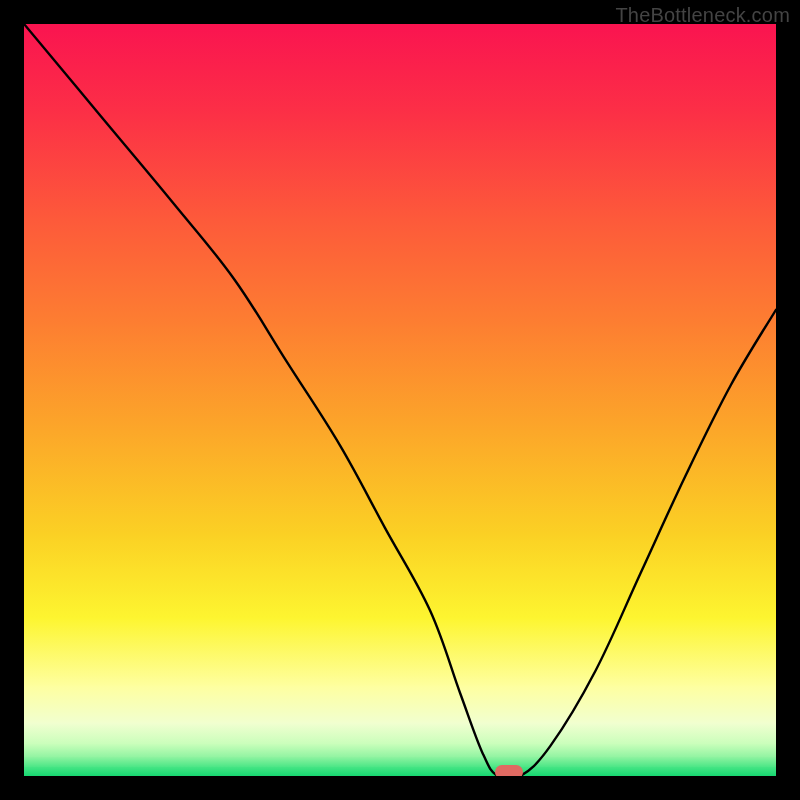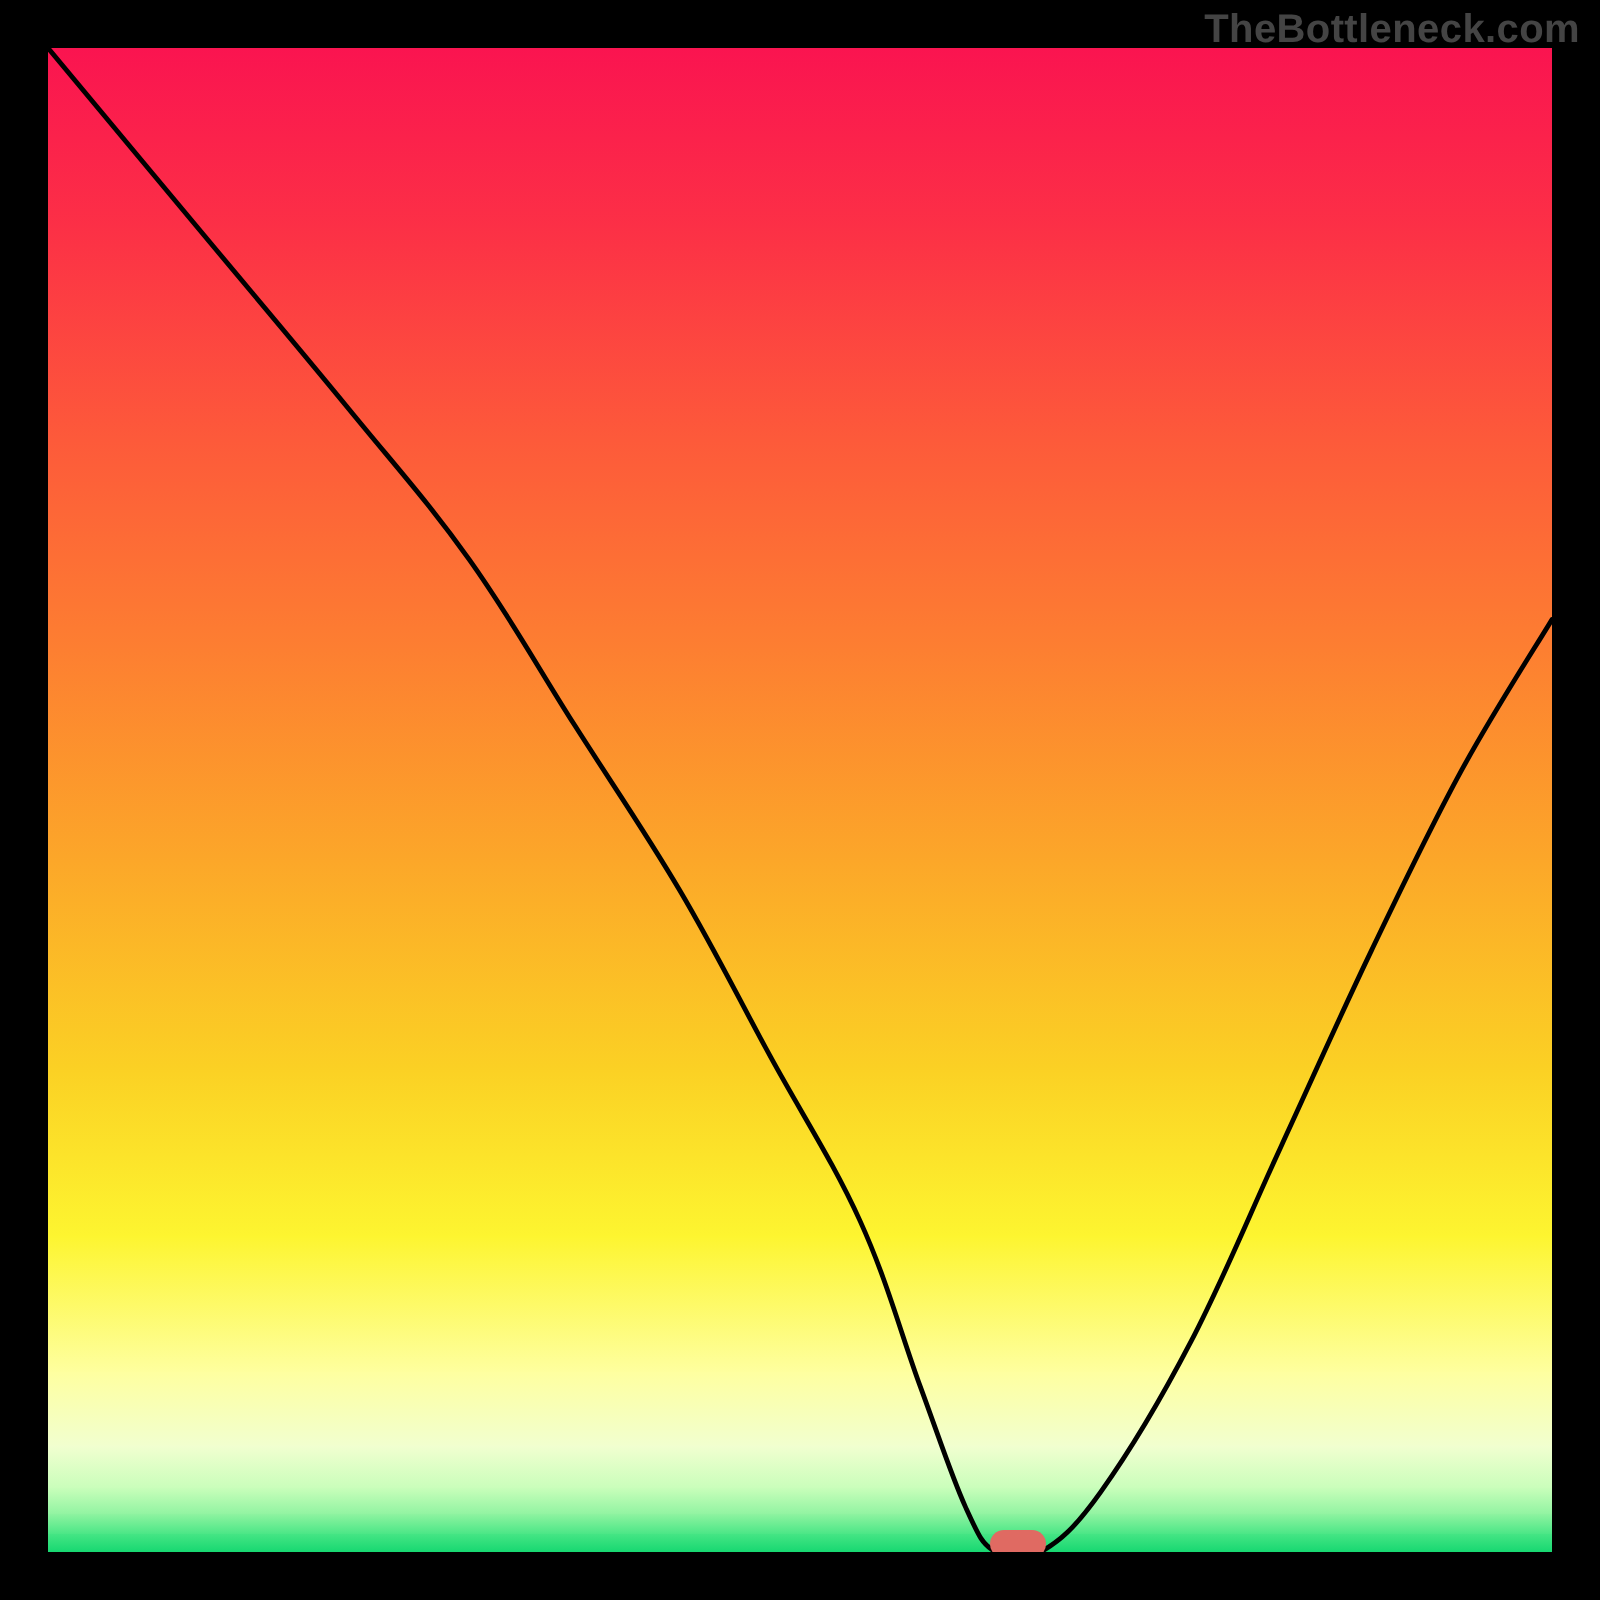--- a/index.html
+++ b/index.html
@@ -16,21 +16,21 @@
     width: 800px;
     height: 800px;
     background: #000;
   }
   .watermark {
     position: absolute;
     top: 4px;
     right: 10px;
     color: #444;
     font-size: 20px;
-    font-weight: 700;
+    font-weight: 400;
     letter-spacing: 0.2px;
     z-index: 50;
   }
   .plot {
     position: absolute;
     left: 24px;
     top: 24px;
     width: 752px;
     height: 752px;
     overflow: hidden;

